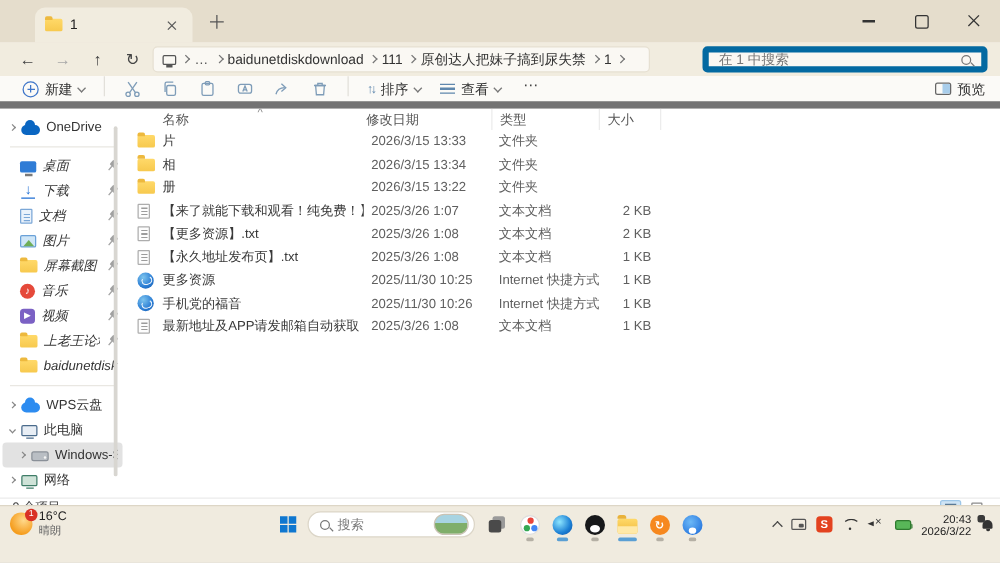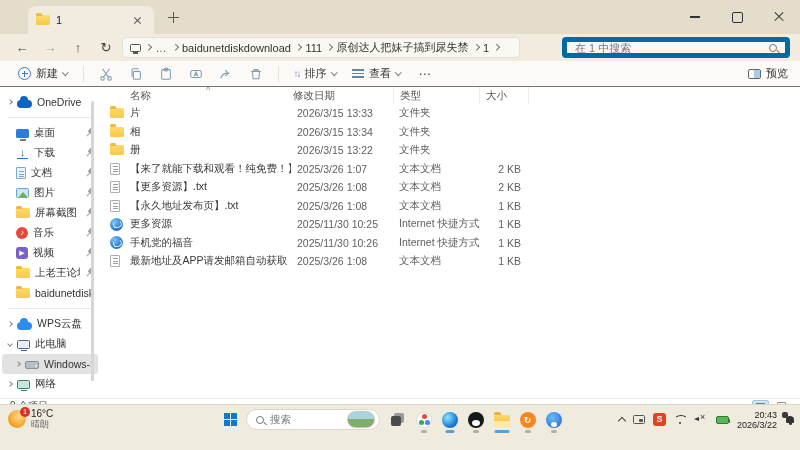--- a/index.html
+++ b/index.html
@@ -37,21 +37,21 @@
   .chev.down { transform:rotate(45deg); margin-top:-2px; }
   .crumb-seg { color:#333; font-size:11px; }
   .crumb-ov { color:#555; letter-spacing:1px; }
   .search-pill { margin-left:auto; width:228px; height:21px; background:#faf8f3; border:5px solid #0369a1; border-radius:4px; display:flex; align-items:center; padding:0 8px; }
   .search-pill input { border:none; outline:none; background:transparent; flex:1; font-size:11px; color:#333; font-family:inherit; }
   .search-pill input::placeholder { color:#777; }
   .mag { width:8px; height:8px; border:1.3px solid #777; border-radius:50%; position:relative; flex:0 0 auto; }
   .mag::after { content:""; position:absolute; width:4px; height:1.3px; background:#777; transform:rotate(45deg); right:-3.5px; bottom:-1.5px; }
 
   
-  .toolbar { height:26px; background:#fbfaf7; border-bottom:1px solid #737373; display:flex; align-items:center; padding:0 12px; gap:4px; flex:0 0 auto; }
+  .toolbar { height:26px; background:#fbfaf7; border-bottom:6px solid #737373; display:flex; padding:0 12px; gap:4px; flex:0 0 auto; }
   .tb-btn { display:flex; align-items:center; gap:5px; padding:3px 6px; border-radius:4px; color:#333; }
   .tb-new-ic { width:13px; height:13px; border-radius:50%; border:1.2px solid #3f76c9; position:relative; }
   .tb-new-ic::before { content:""; position:absolute; left:2.5px; top:5px; width:6px; height:1.2px; background:#3f76c9; }
   .tb-new-ic::after { content:""; position:absolute; left:5px; top:2.5px; width:1.2px; height:6px; background:#3f76c9; }
   .tb-ico { width:26px; height:20px; display:flex; align-items:center; justify-content:center; }
   .tb-sep { width:1px; height:16px; background:#e2e0da; margin:0 5px; }
   .sorticon { font-size:10px; color:#5f87ad; letter-spacing:-2px; }
   .viewicon { width:12px; display:flex; flex-direction:column; gap:2px; }
   .viewicon span { height:1.4px; background:#5f87ad; }
   .tb-more { font-size:12px; color:#444; padding:0 8px; letter-spacing:1px; }
@@ -63,21 +63,21 @@
   .wbody { flex:1; display:flex; background:#fff; overflow:hidden; }
 
   
   .sidebar { width:100px; flex:0 0 auto; position:relative; padding-top:5px; font-size:10.5px; color:#333; }
   .side-item { height:20px; display:flex; align-items:center; gap:5px; padding:0 4px 0 6px; border-radius:3px; margin:0 2px; }
   .side-item.selected { background:#e2e2e2; }
   .side-item .exp { width:4px; height:4px; border-right:1.1px solid #888; border-bottom:1.1px solid #888; transform:rotate(-45deg); flex:0 0 auto; }
   .side-item .exp.open { transform:rotate(45deg); }
   .si-label { flex:1; overflow:hidden; white-space:nowrap; }
   .side-divider { height:1px; background:#e9e7e2; margin:5px 8px; }
-  .indent1 { padding-left:14px; }
+  .indent1 { padding-left:14px;font-style:italic; }
   .pin { width:9px; height:10px; position:relative; transform:rotate(40deg); opacity:.55; flex:0 0 auto; }
   .pin::before { content:""; position:absolute; top:0; left:2px; width:5px; height:5px; background:#555; border-radius:1px; }
   .pin::after { content:""; position:absolute; top:5px; left:4.2px; width:1px; height:4px; background:#555; }
   .side-scroll { position:absolute; right:6px; top:14px; width:3px; height:280px; background:#d8d6d1; border-radius:2px; }
 
   
   .ic { flex:0 0 auto; display:inline-block; }
   .ic-folder { width:14px; height:10px; background:linear-gradient(#ffd969,#f7c94e); border-radius:1.5px; position:relative; }
   .ic-folder::before { content:""; position:absolute; top:-2.5px; left:0; width:6px; height:3px; background:#edb93e; border-radius:1.5px 1.5px 0 0; }
   .ic-txt { width:10px; height:12px; background:#fdfdfd; border:1px solid #adadad; border-radius:1px; position:relative; }

